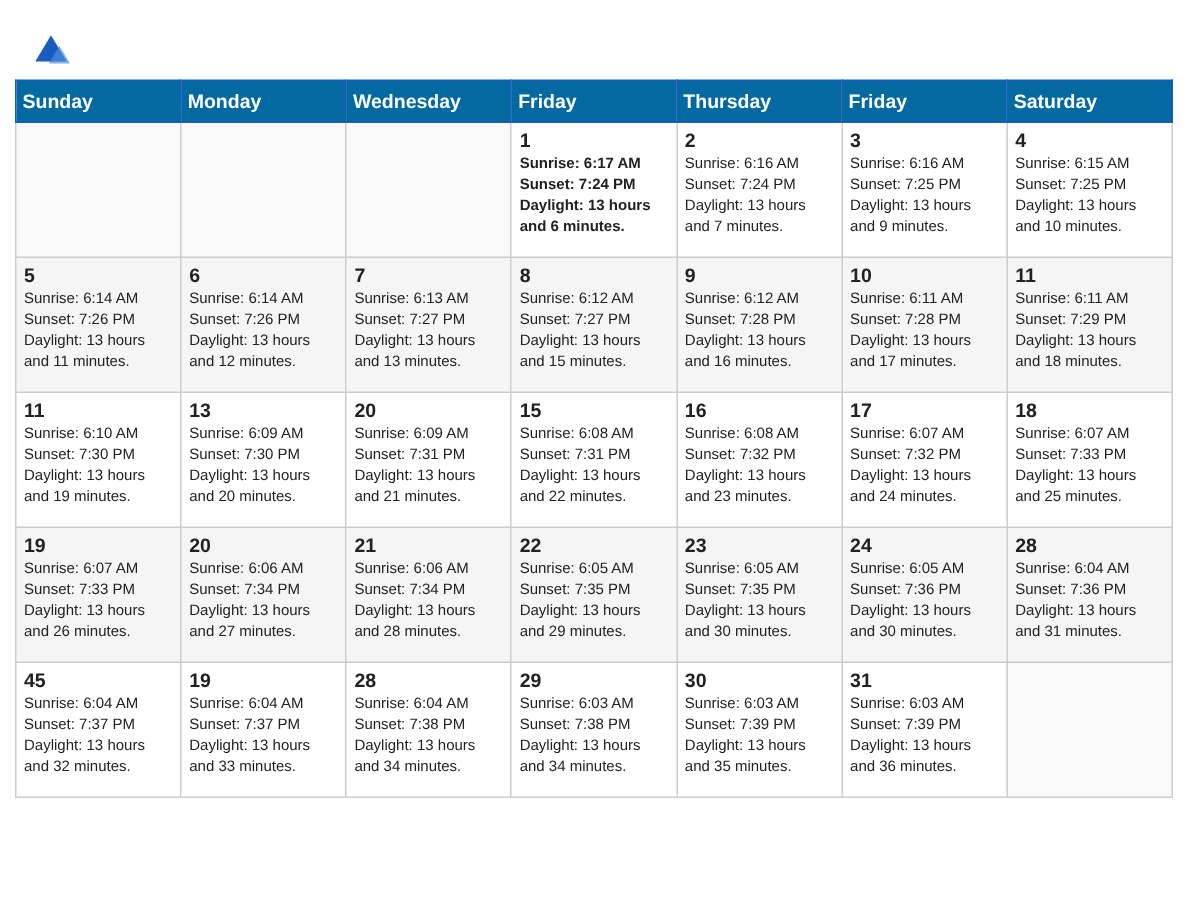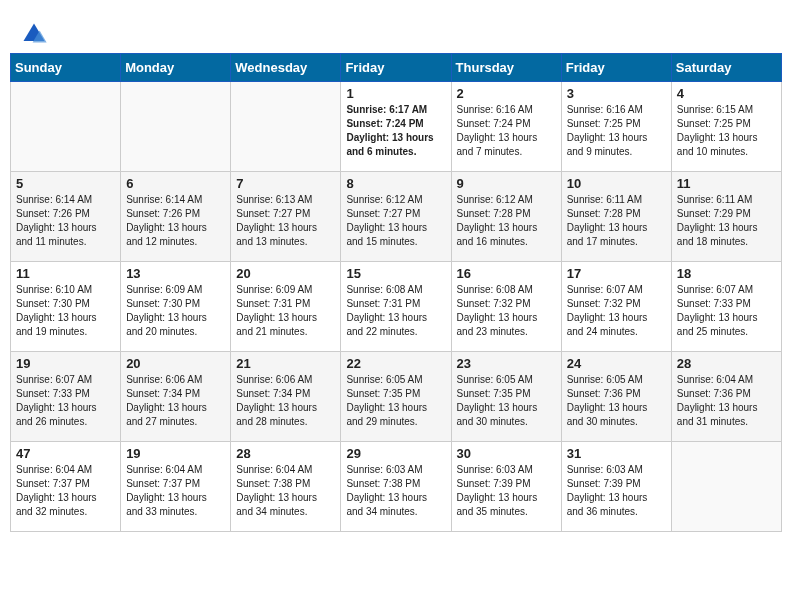--- a/index.html
+++ b/index.html
@@ -273,21 +273,21 @@
         </td>
         <td>
           <div class="day-number">28</div>
           <div class="day-info" style="white-space: pre-line;">Sunrise: 6:04 AM
 Sunset: 7:36 PM
 Daylight: 13 hours and 31 minutes.</div>
         </td>
       </tr>
       <tr>
         <td>
-          <div class="day-number">47</div>
+          <div class="day-number">45</div>
           <div class="day-info" style="white-space: pre-line;">Sunrise: 6:04 AM
 Sunset: 7:37 PM
 Daylight: 13 hours and 32 minutes.</div>
         </td>
         <td>
           <div class="day-number">19</div>
           <div class="day-info" style="white-space: pre-line;">Sunrise: 6:04 AM
 Sunset: 7:37 PM
 Daylight: 13 hours and 33 minutes.</div>
         </td>

